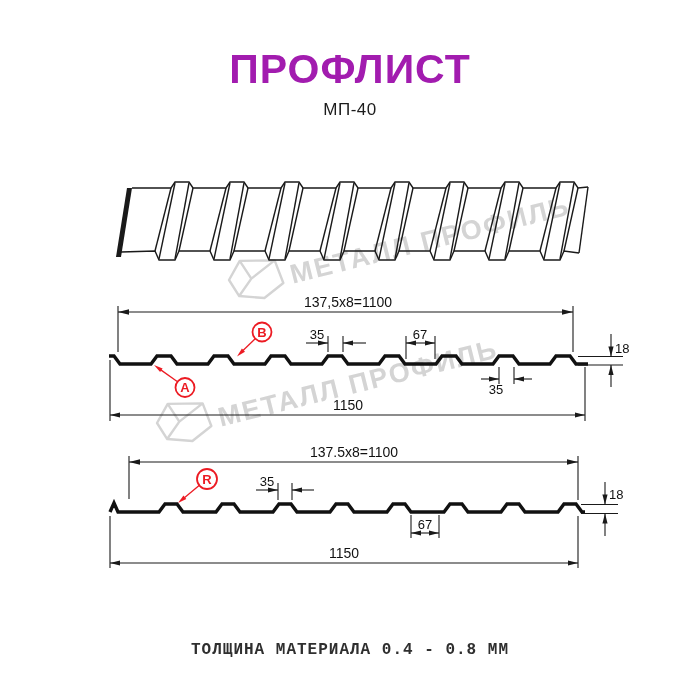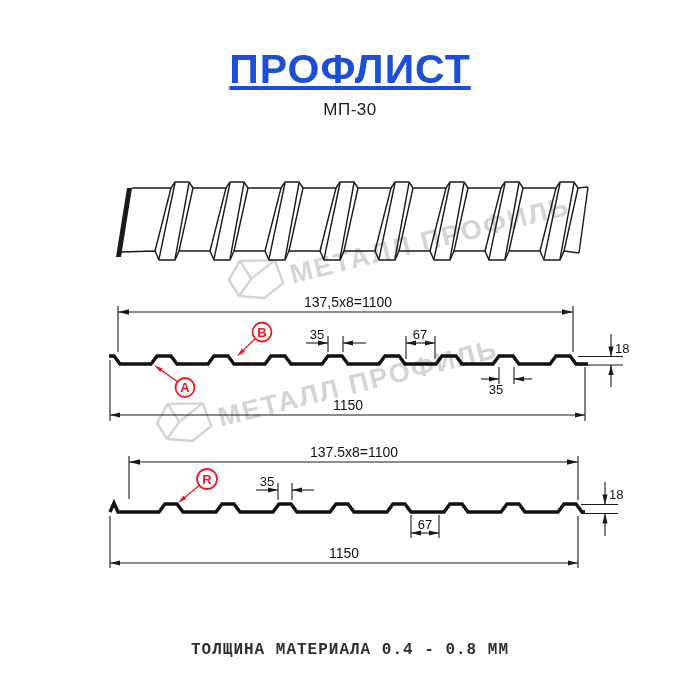--- a/index.html
+++ b/index.html
@@ -1,37 +1,37 @@
 <!DOCTYPE html>
 <html><head>
 <meta charset="utf-8">
 <style>
   html,body{margin:0;padding:0;background:#fff;}
   .page{position:relative;width:700px;height:700px;background:#fff;overflow:hidden;
         font-family:"Liberation Sans",sans-serif;}
   .header{position:absolute;top:46px;left:0;width:700px;text-align:center;}
-  .title{font-size:41px;font-weight:bold;letter-spacing:1px;color:#1d4ed8;text-decoration:underline;}
+  .title{font-size:41px;font-weight:bold;letter-spacing:1px;color:#a21caf;}
   .subtitle{margin-top:7px;font-size:17px;font-weight:normal;letter-spacing:.5px;color:#1c1c1c;}
   .footer{position:absolute;top:641px;left:0;width:700px;text-align:center;
           font-size:16px;font-weight:bold;letter-spacing:1px;color:#2f2f2f;font-family:Liberation Mono, monospace;}
   svg{position:absolute;top:0;left:0;}
   svg text{font-family:"Liberation Sans",sans-serif;fill:#111;}
   .dimtxt{font-size:13px;}
   .dimtxt14{font-size:14px;}
   .redtxt{font-size:13px;font-weight:bold;fill:#ec1b23;}
   .wmtxt{font-size:27px;font-weight:bold;letter-spacing:2px;fill:#d4d4d4;}
 </style>
 </head>
 <body>
 
 <div class="page">
 
   <div class="header">
     <div class="title">ПРОФЛИСТ</div>
-    <div class="subtitle">МП-30</div>
+    <div class="subtitle">МП-40</div>
   </div>
 
   <svg width="700" height="700" viewBox="0 0 700 700">
     <defs>
 
       <g id="wm">
         <path d="M16,9 L1,25 L7,43 L31,51 L53,41 L50,17 Z M16,9 L23,29 L50,17 M7,43 L23,29" fill="none" stroke="#d4d4d4" stroke-width="2.4" stroke-linejoin="round"></path>
         <text x="62" y="44" class="wmtxt">МЕТАЛЛ ПРОФИЛЬ</text>
       </g>
 

